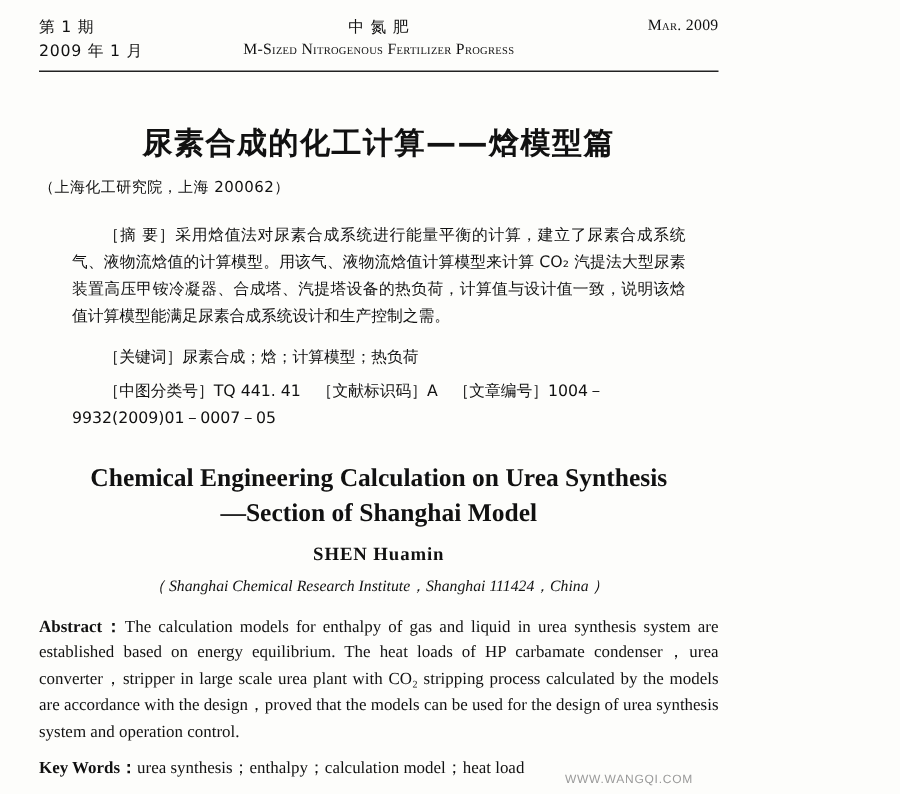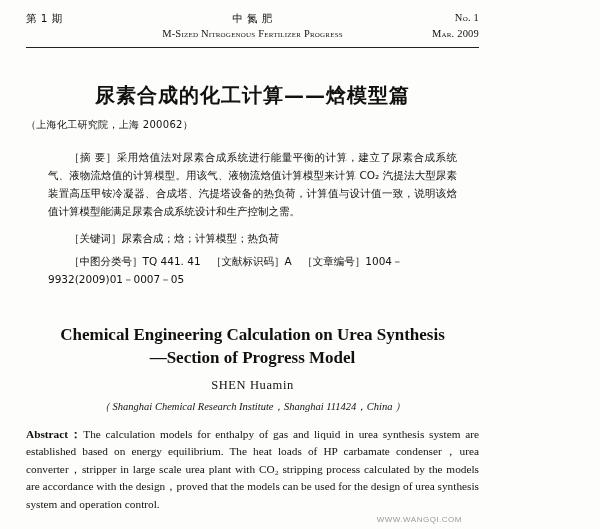--- a/index.html
+++ b/index.html
@@ -109,31 +109,32 @@
     text-indent: 2em;
   }
 
   
   .en-title {
     text-align: center;
     font-family: "Liberation Serif", serif;
     font-weight: bold;
     font-size: 17px;
     line-height: 1.35;
-    margin-top: 36px;
+    margin-top: 20px;
   }
   .en-title .line2 {
     display: block;
   }
   .en-author {
     text-align: center;
     font-family: "Liberation Serif", serif;
     font-size: 12.5px;
     letter-spacing: 0.6px;
     margin-top: 8px;
+    font-weight: bold;
   }
   .en-affil {
     text-align: center;
     font-family: "Liberation Serif", serif;
     font-style: italic;
     font-size: 10.5px;
     margin-top: 7px;
   }
 
   
@@ -164,46 +165,49 @@
   }
 </style>
 </head>
 <body>
 
 <div class="page">
 
   <div class="runhead">
     <div class="col left">
       <div class="rh-cn">第 1 期</div>
+      <div class="rh-cn">2009 年 1 月</div>
     </div>
     <div class="col center">
       <div class="rh-cn">中  氮  肥</div>
       <div class="rh-en">M-Sized Nitrogenous Fertilizer Progress</div>
     </div>
     <div class="col right">
-      <div class="rh-en">No. 1</div>
       <div class="rh-en">Mar.  2009</div>
     </div>
   </div>
   <div class="rule"></div>
 
   <h1 class="cn-title">尿素合成的化工计算——焓模型篇</h1>
   <div class="cn-affil">（上海化工研究院，上海  200062）</div>
 
   <div class="cn-body">
     <p class="cn-para">［摘  要］采用焓值法对尿素合成系统进行能量平衡的计算，建立了尿素合成系统气、液物流焓值的计算模型。用该气、液物流焓值计算模型来计算 CO₂ 汽提法大型尿素装置高压甲铵冷凝器、合成塔、汽提塔设备的热负荷，计算值与设计值一致，说明该焓值计算模型能满足尿素合成系统设计和生产控制之需。</p>
     <p class="cn-keywords">［关键词］尿素合成；焓；计算模型；热负荷</p>
     <p class="cn-class">［中图分类号］TQ 441. 41　［文献标识码］A　［文章编号］1004－9932(2009)01－0007－05</p>
   </div>
 
   <div class="en-title">
     <span>Chemical Engineering Calculation on Urea Synthesis</span>
-    <span class="line2">—Section of Progress Model</span>
+    <span class="line2">—Section of Shanghai Model</span>
   </div>
   <div class="en-author">SHEN Huamin</div>
   <div class="en-affil">（ Shanghai Chemical Research Institute，Shanghai 111424，China ）</div>
 
   <div class="en-body">
     <b>Abstract：</b><span>The calculation models for enthalpy of gas and liquid in urea synthesis system are established based on energy equilibrium. The heat loads of HP carbamate condenser，urea converter，stripper in large scale urea plant with CO₂ stripping process calculated by the models are accordance with the design，proved that the models can be used for the design of urea synthesis system and operation control.</span>
   </div>
+  <div class="en-kw">
+    <b>Key Words：</b><span>urea synthesis；enthalpy；calculation model；heat load</span>
+  </div>
 
   <div class="watermark">WWW.WANGQI.COM</div>
 </div>
 
 </body></html>

